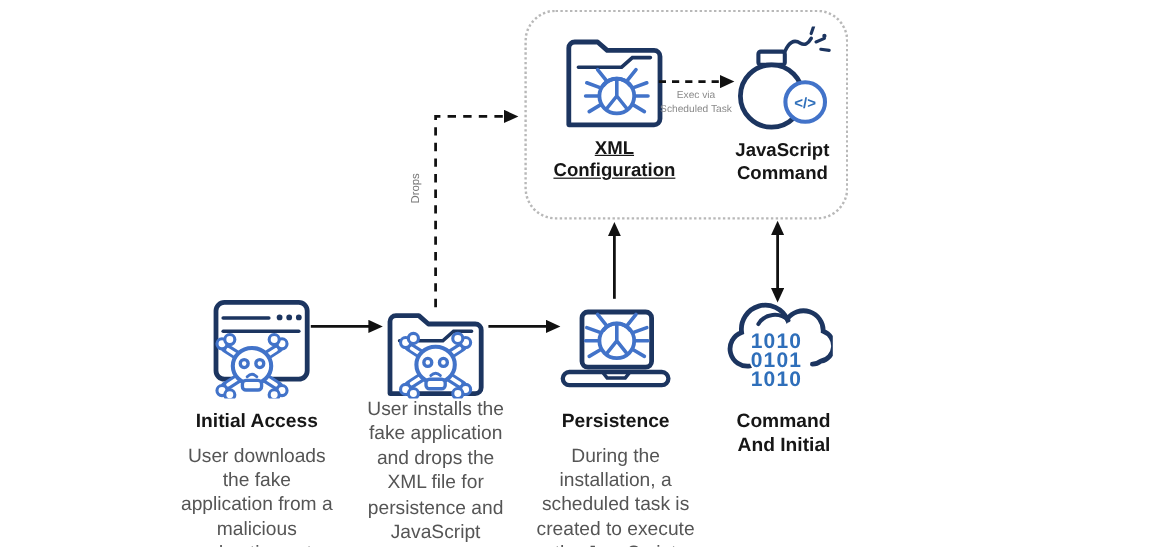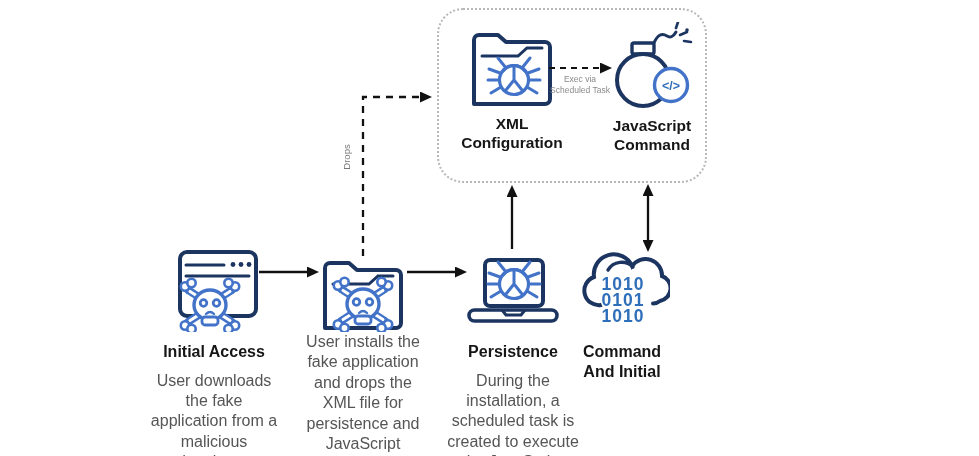--- a/index.html
+++ b/index.html
@@ -14,21 +14,21 @@
   .exec-label{position:absolute;left:100px;top:64px;width:82px;text-align:center;
               font-size:8.5px;line-height:1.3;color:#8a8a8a;white-space:pre-line;}
   
   .stage{position:absolute;top:244px;text-align:center;}
   .stage .icon-box{height:88px;display:flex;align-items:flex-end;justify-content:center;}
   .stage h3{font-size:16px;font-weight:bold;margin:10px 0 9px;line-height:1.22;color:#161616;}
   .stage p{font-size:16px;line-height:1.28;color:#555;margin:0 auto;}
   .stage-initial{left:139px;width:150px;}
   .stage-execution{left:288px;width:150px;}
   .stage-persistence{left:438px;width:150px;}
-  .stage-c2{left:547px;width:150px;}
+  .stage-c2{left:571px;width:150px;text-align:right;}
   .stage-initial p{width:128px;}
   .stage-execution p{width:126px;}
   .stage-persistence p{width:136px;}
   .stage-c2 p{width:110px;}
   .stage-c2 h3 span{display:block;width:92px;margin:0 auto;}
   
   .drops-label{position:absolute;left:316px;top:150px;width:64px;height:14px;text-align:center;
                font-size:9.5px;color:#777;transform:rotate(-90deg);}
   
   .connectors{position:absolute;left:0;top:0;width:979px;height:456px;pointer-events:none;}
@@ -86,21 +86,21 @@
         </g>
         <circle cx="0" cy="0" r="14.5" fill="#fff" stroke-width="3.2"></circle>
         <path d="M-11,-9 a14,14 0 0 1 22,0" stroke-width="3.2"></path>
         <path d="M0,-14 L0,0 M0,0 L-8,10 M0,0 L8,10" stroke-width="3"></path>
       </g>
     </defs>
   </svg>
 
   <div class="payload-box">
 
-    <div class="box-node" style="left:8px;top:8px;width:130px;">
+    <div class="box-node" style="left:8px;top:8px;width:130px;text-decoration:underline;">
       <div class="icon-wrap">
         <svg width="92" height="86" viewBox="0 0 92 86">
           <path d="M8,82 L8,18 a5,5 0 0 1 5,-5 L32,13 l8,7 L79,20 a5,5 0 0 1 5,5 L84,77 a5,5 0 0 1 -5,5 Z" fill="#fff" stroke="#1c3560" stroke-width="4" stroke-linejoin="round"></path>
           <path d="M16,34 L52,34 L61,26 L76,26" fill="none" stroke="#1c3560" stroke-width="3" stroke-linecap="round"></path>
           <use href="#skull" x="0" y="0" transform="translate(48,58)" visibility="hidden"></use>
           <use href="#bug" transform="translate(48,58)"></use>
         </svg>
       </div>
       <div class="box-title" style="width:112px;">XML Configuration</div>
     </div>

